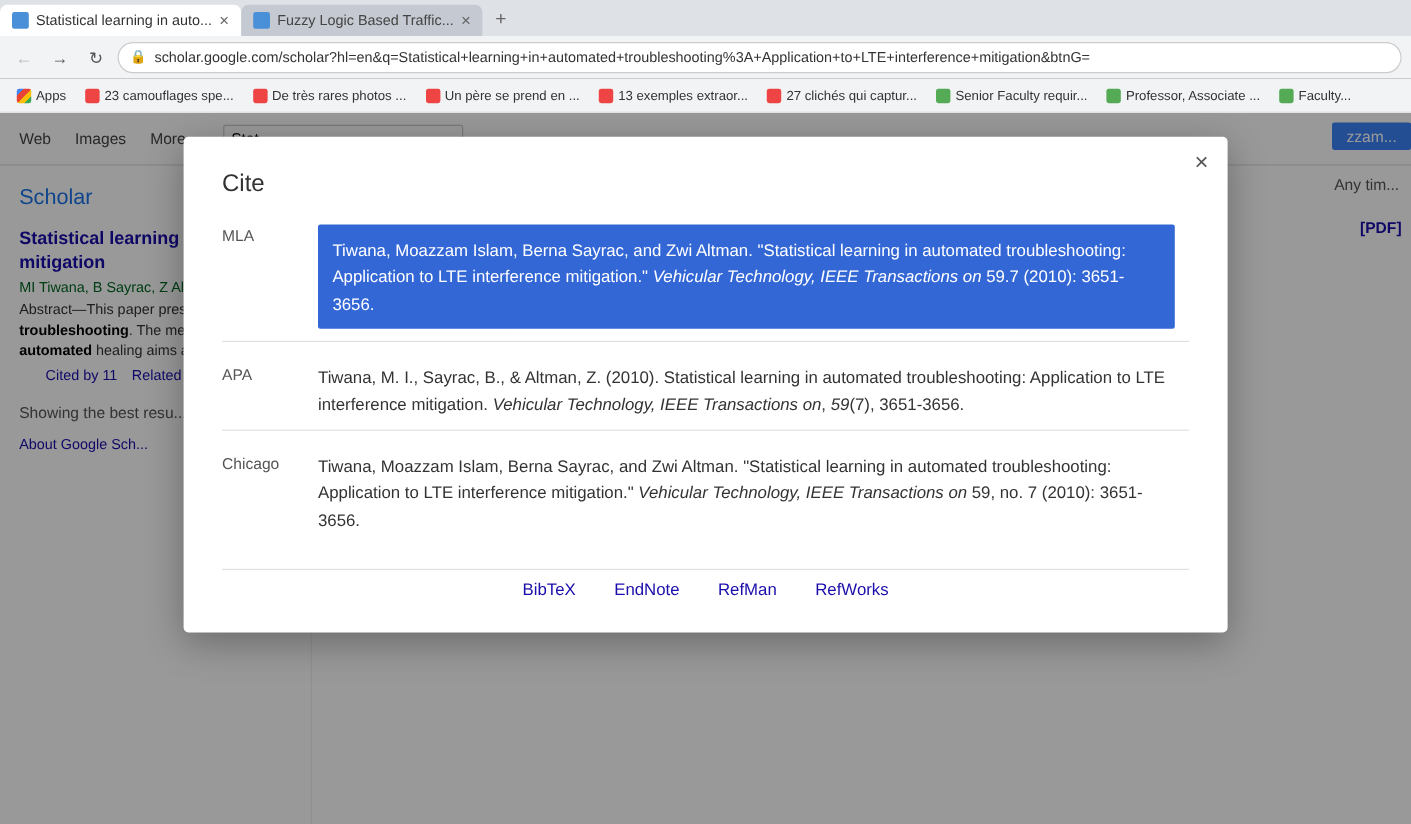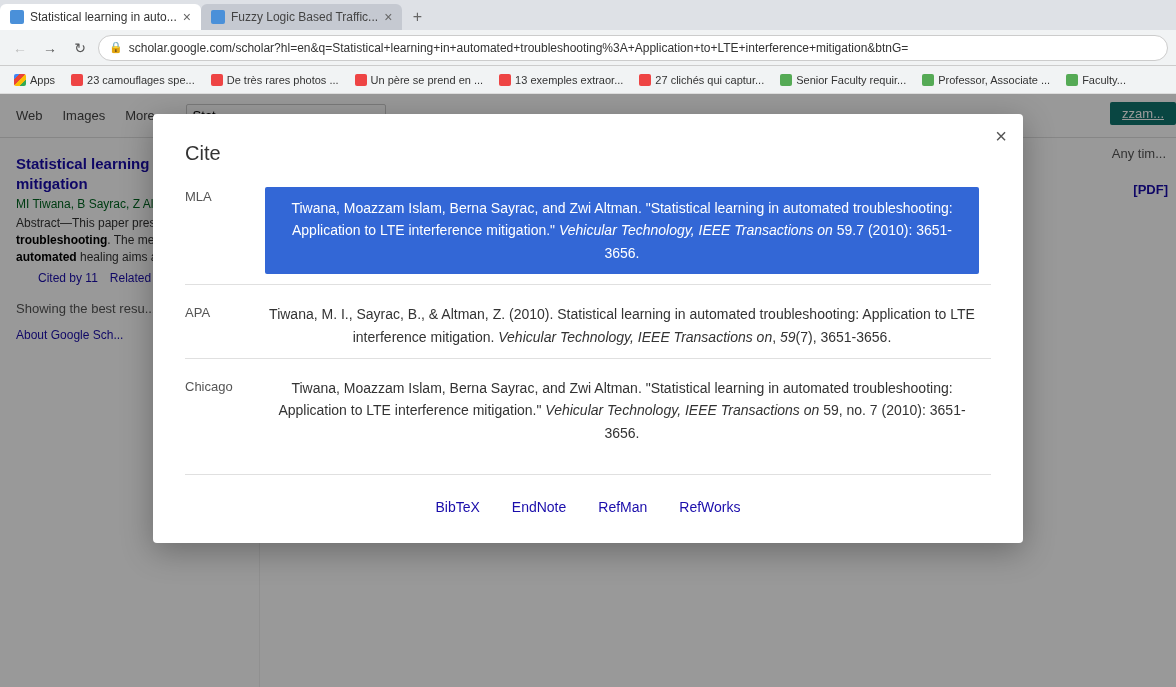--- a/index.html
+++ b/index.html
@@ -332,21 +332,20 @@
       width: 100%;
       border-collapse: collapse;
       margin-bottom: 20px;
     }
     .citation-table td {
       padding: 10px 12px 10px 0;
       vertical-align: top;
       font-size: 14px;
       color: #333;
       border-top: none;
-      text-align: center;
     }
     .citation-table td:first-child {
       color: #555;
       font-size: 13px;
       width: 80px;
       padding-right: 16px;
       text-align: left;
       white-space: nowrap;
       padding-top: 12px;
     }
@@ -370,21 +369,21 @@
     .citation-text em {
       font-style: italic;
     }
 
     
     .import-links {
       display: flex;
       justify-content: center;
       gap: 32px;
       margin-top: 12px;
-      padding-top: 24px;
+      padding-top: 8px;
       border-top: 1px solid #e0e0e0;
     }
     .import-link {
       color: #1a0dab;
       font-size: 14px;
       cursor: pointer;
       text-decoration: none;
     }
 
     .separator-row td {
@@ -460,26 +459,27 @@
 
 <div class="page-bg">
 
   <div class="scholar-topbar">
     <a class="scholar-nav-link">Web</a>
     <a class="scholar-nav-link">Images</a>
     <a class="scholar-nav-link">More...</a>
     <div class="scholar-search-bar">
       <input type="text" value="Stat..." style="width: 200px; height: 24px; border: 1px solid rgb(204, 204, 204); border-radius: 2px; padding: 0px 6px; font-size: 13px;">
     </div>
-    <div style="position:absolute; right:0; top:8px; background:#0f766e; color:#fff; padding:4px 12px; font-size:13px; border-radius:2px; cursor:pointer;text-decoration:underline;">zzam...</div>
+    <div style="position:absolute; right:0; top:8px; background:#3b82f6; color:#fff; padding:4px 12px; font-size:13px; border-radius:2px; cursor:pointer;">zzam...</div>
   </div>
 
   <div class="main-content">
 
     <div class="left-sidebar">
+      <div class="scholar-label">Scholar</div>
 
       <div class="result-title">
         Statistical learning in<br>mitigation
       </div>
       <div class="result-authors">MI Tiwana, B Sayrac, Z Alt...</div>
       <div class="result-abstract">
         Abstract—This paper prese...<br>
         <strong>troubleshooting</strong>. The met<br>
         <strong>automated</strong> healing aims at...
       </div>

